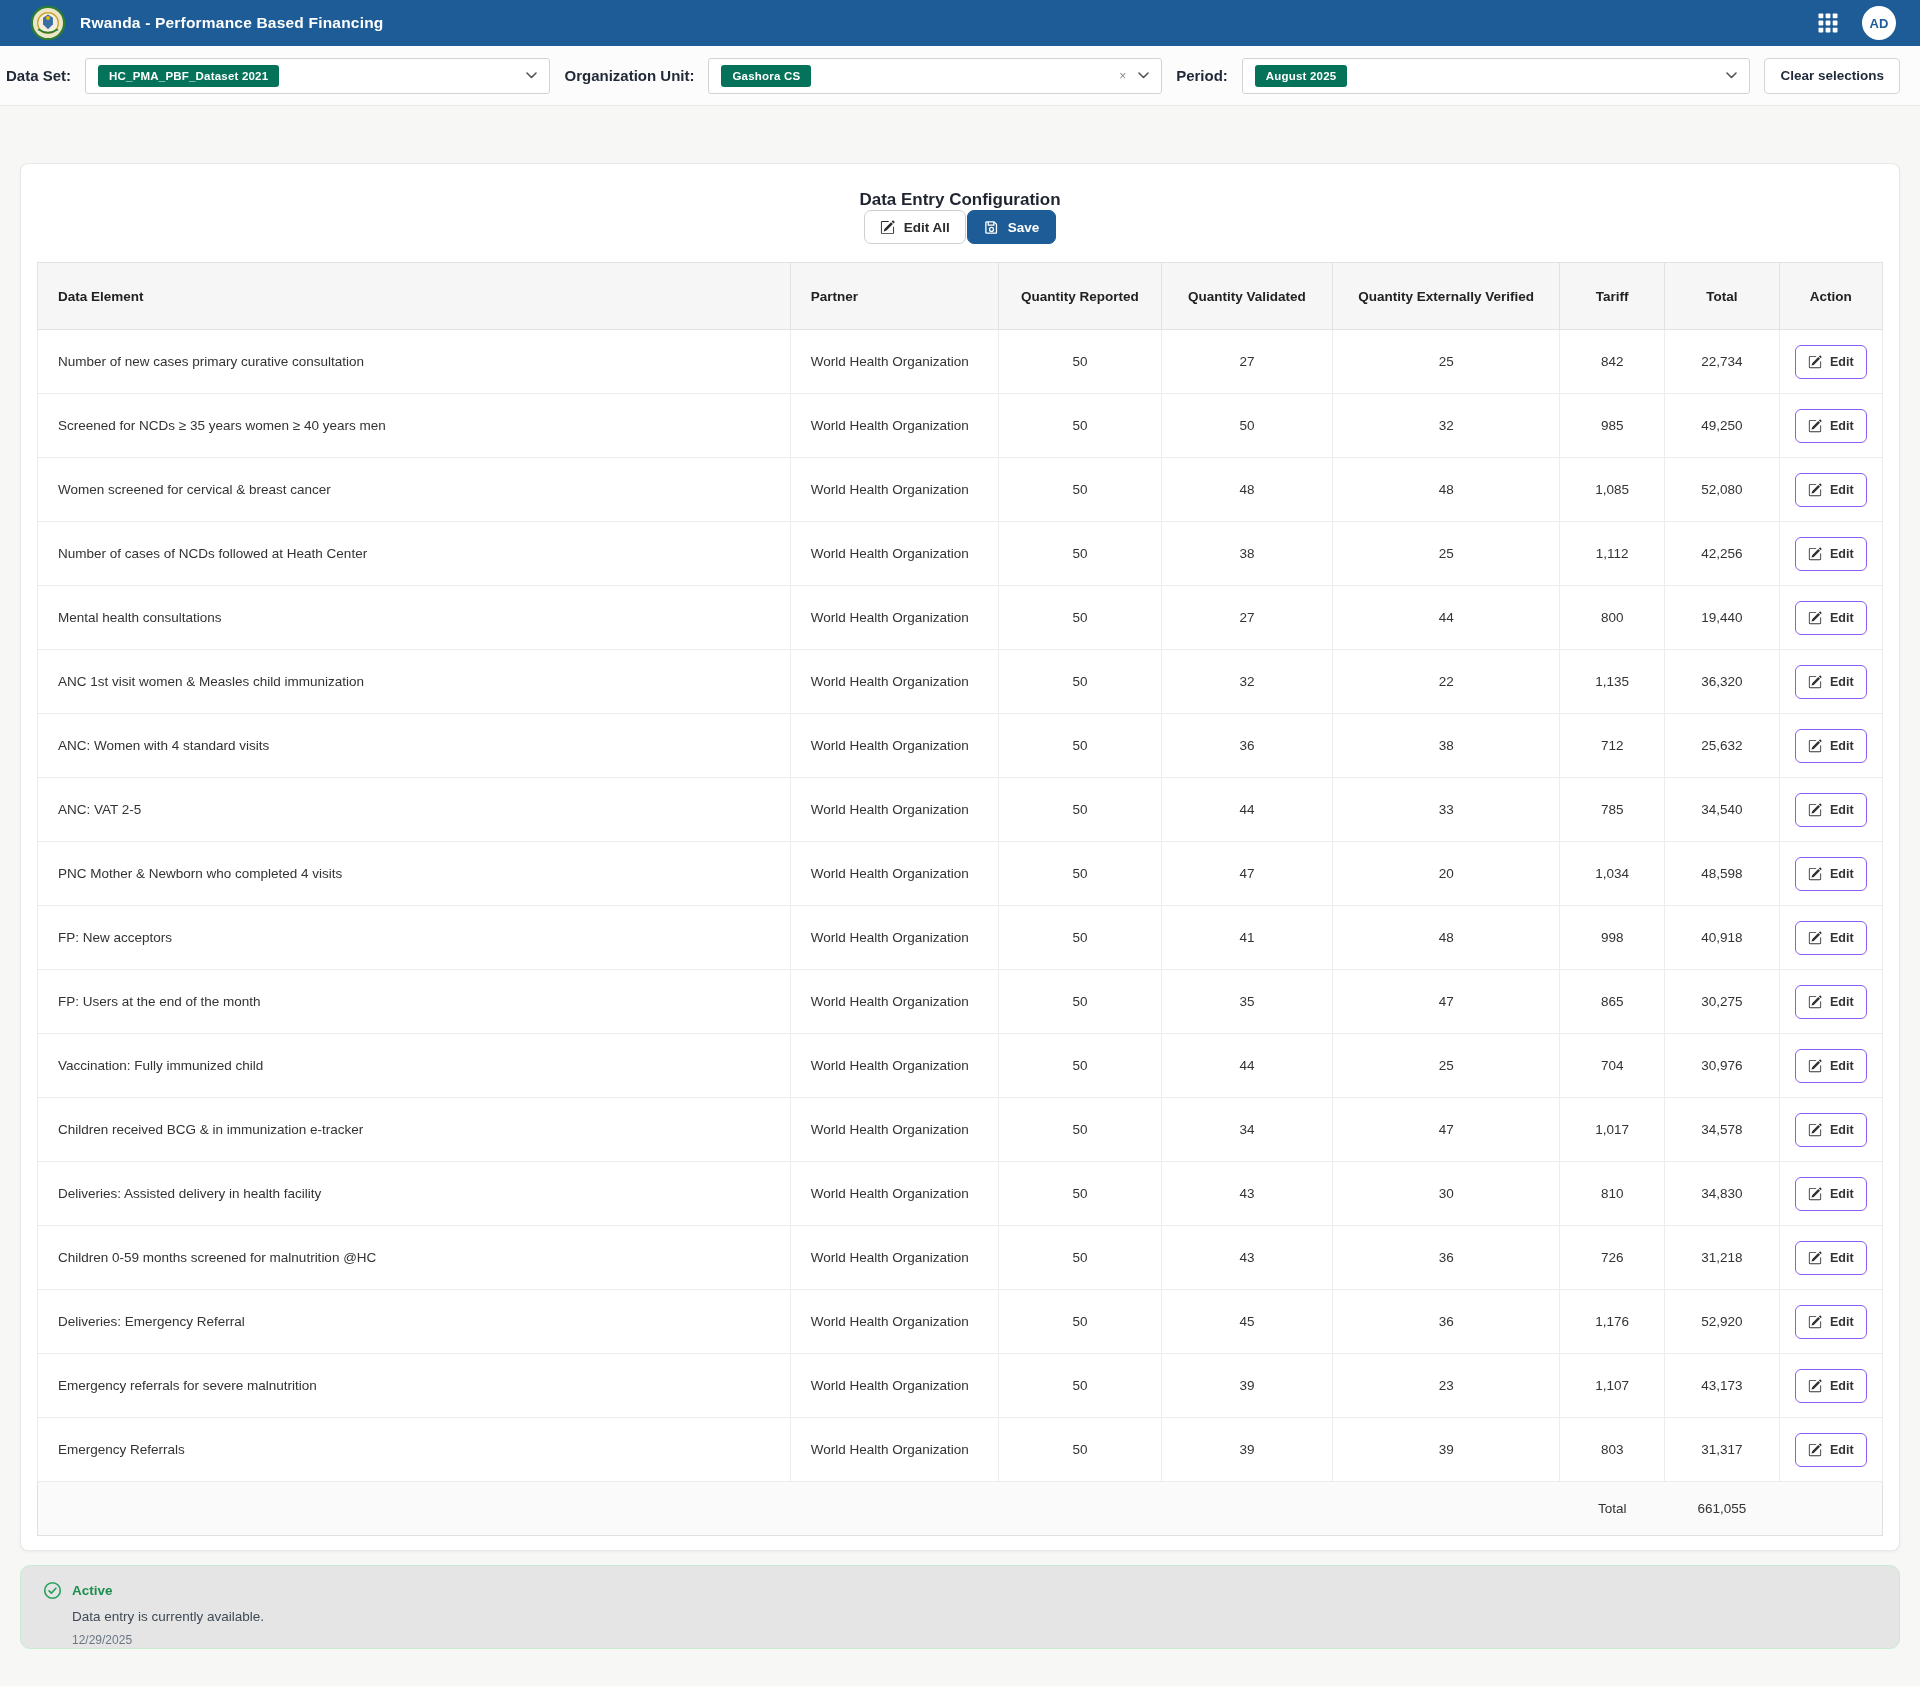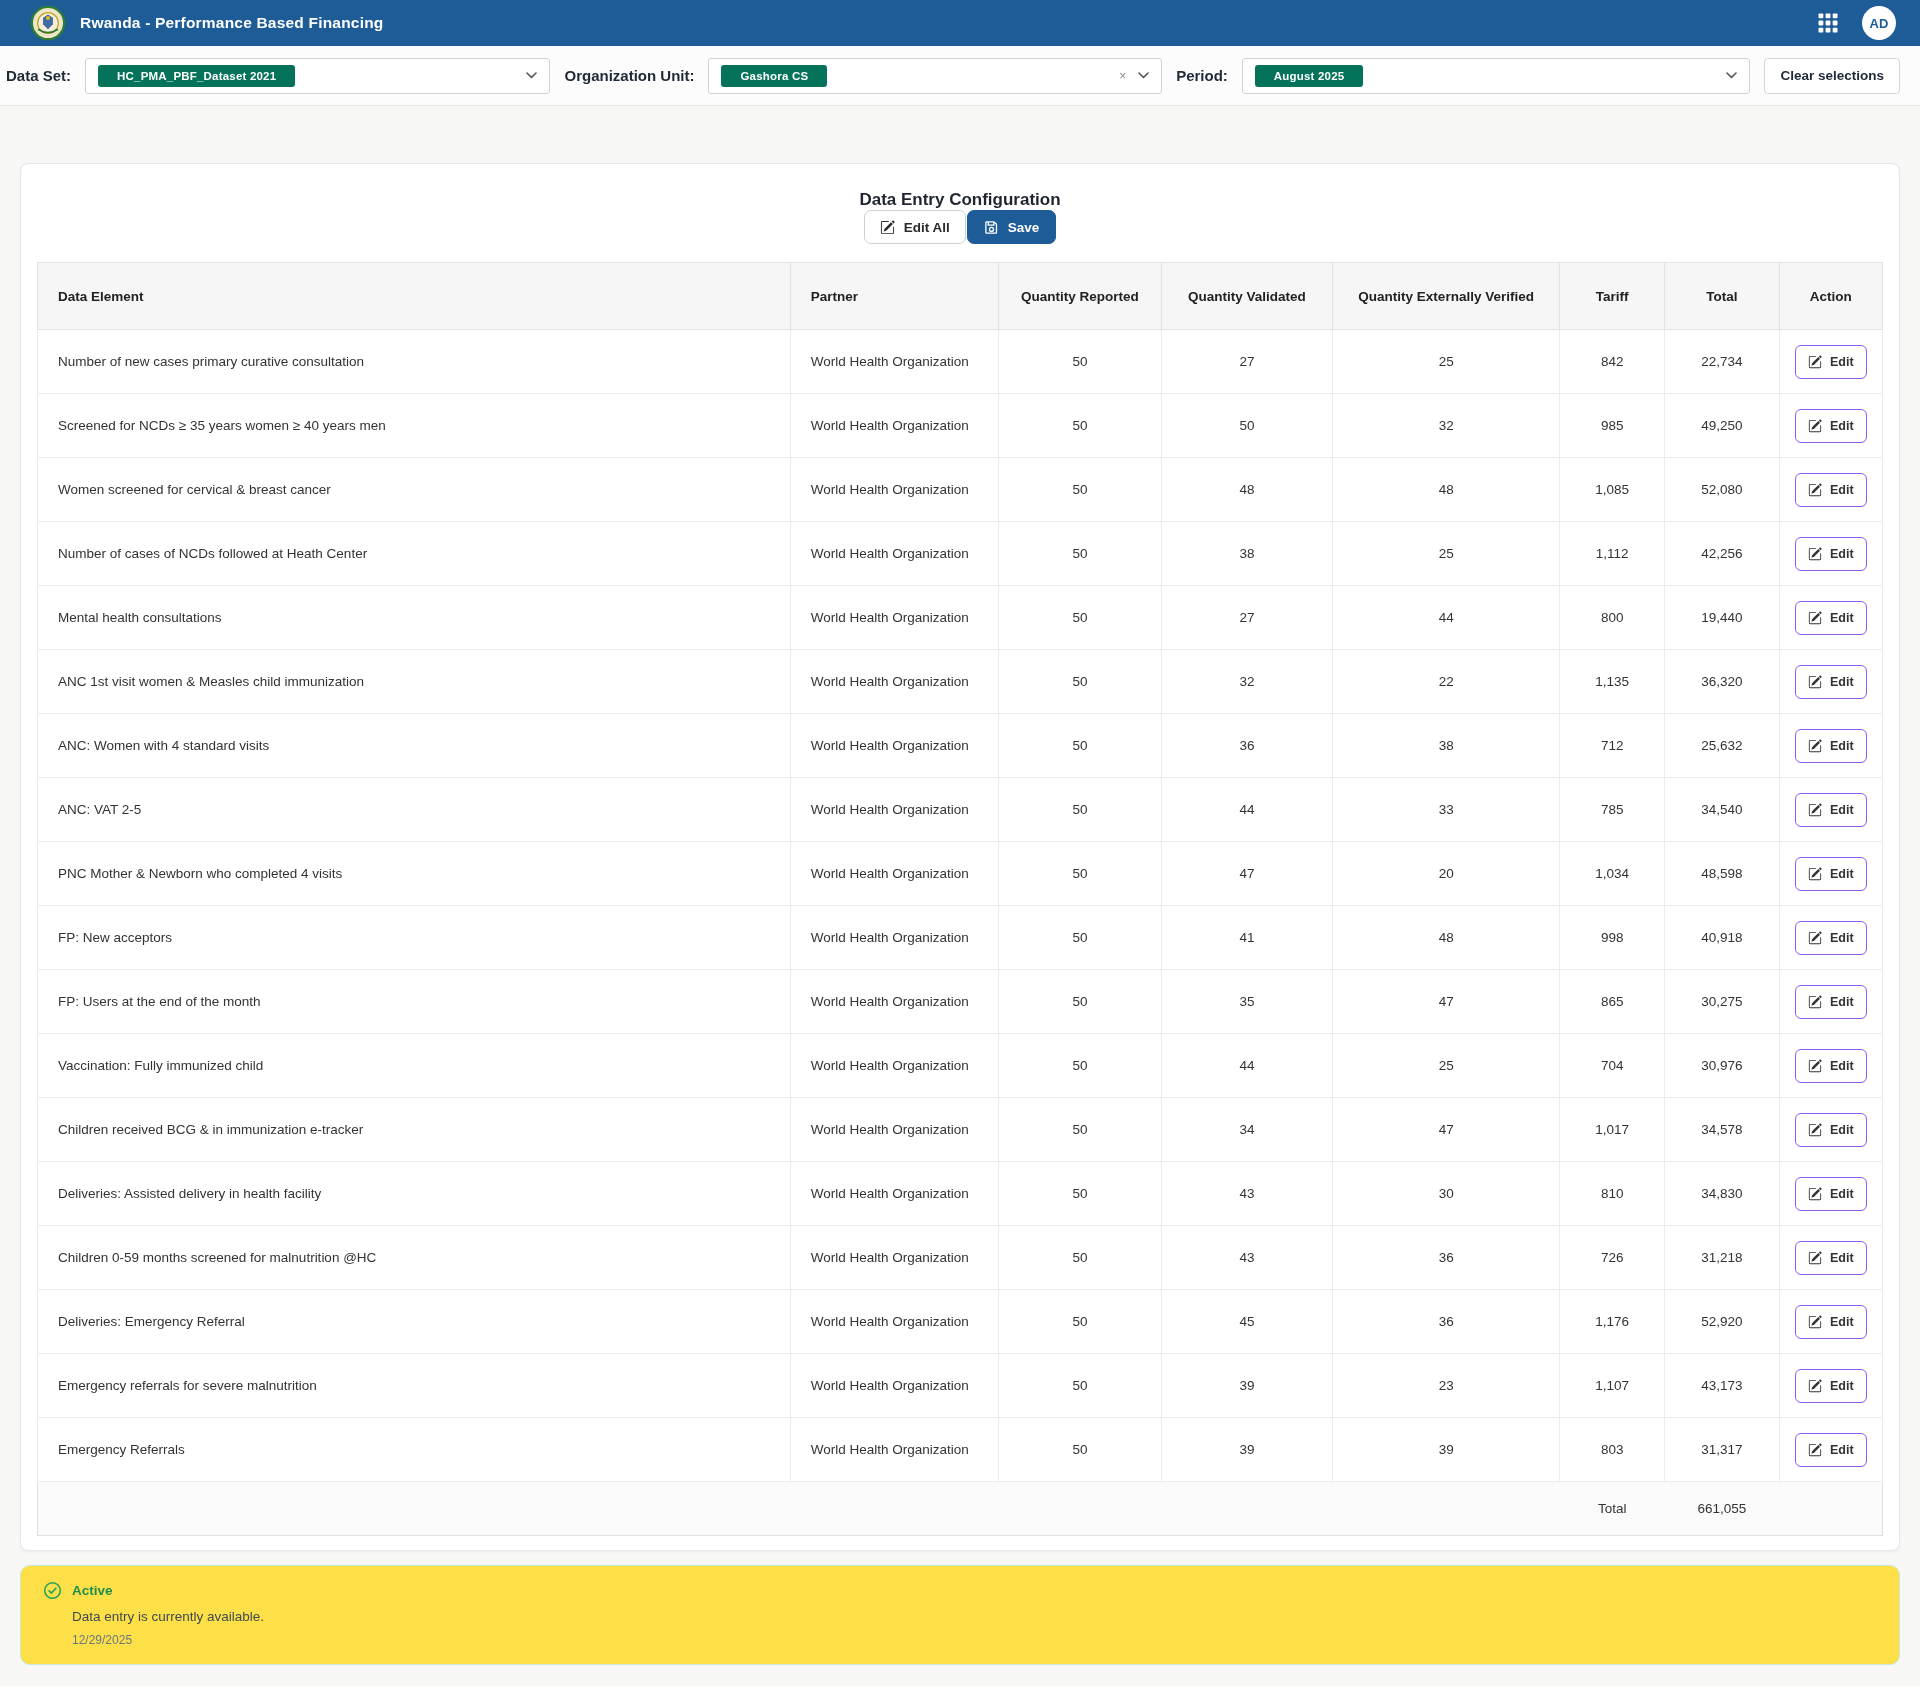--- a/index.html
+++ b/index.html
@@ -39,21 +39,21 @@
   .dd{
     height:36px;background:#fff;border:1px solid #d2d2d2;border-radius:3px;
     display:flex;align-items:center;gap:10px;padding:0 12px;cursor:pointer;
   }
   .dd-dataset{width:474px;}
   .dd-orgunit{width:462px;}
   .dd-period{width:518px;}
   .dd .spacer{flex:1;}
   .chip{
     background:var(--chip);color:#fff;font-size:11.5px;font-weight:700;
-    padding:5px 19px;border-radius:3px;letter-spacing:.2px;white-space:nowrap;
+    padding:5px 11px;border-radius:3px;letter-spacing:.2px;white-space:nowrap;
   }
   .clear-x{font-size:12px;color:#8a8a8a;padding:0 2px;cursor:pointer;}
   .chev{display:flex;align-items:center;}
   .btn-clear{
     height:36px;background:#fff;border:1px solid #d6d6d6;border-radius:4px;
     padding:0 15px;font-family:inherit;font-size:13.5px;font-weight:600;color:#1f2937;
     cursor:pointer;white-space:nowrap;
   }
   
   .card{
@@ -90,22 +90,22 @@
     background:#fafafa;height:54px;border-top:1px solid #e2e2e2;
     text-align:center;font-size:13.5px;color:#333;
   }
   .edit-btn{
     display:inline-flex;align-items:center;gap:8px;height:34px;
     background:#fff;border:1px solid #8b5cf6;border-radius:6px;padding:0 12px;
     font-family:inherit;font-size:12.5px;font-weight:600;color:#333;cursor:pointer;
   }
   
   .status-card{
-    margin:14px 20px 0;background:#fde047;border:1px solid #c8ebd4;border-radius:10px;
-    padding:15px 22px 17px;
+    margin:14px 20px 0;background:#e5e5e5;border:1px solid #c8ebd4;border-radius:10px;
+    padding:15px 22px 1px;
   }
   .status-head{display:flex;align-items:center;gap:10px;}
   .status-title{font-size:13.5px;font-weight:700;color:var(--status_green);}
   .status-message{margin:9px 0 0 29px;font-size:13.5px;color:#3f4a55;}
   .status-date{margin:9px 0 0 29px;font-size:12px;color:#6a7682;}
 </style>
 </head>
 <body>
 
 <header class="navbar">

